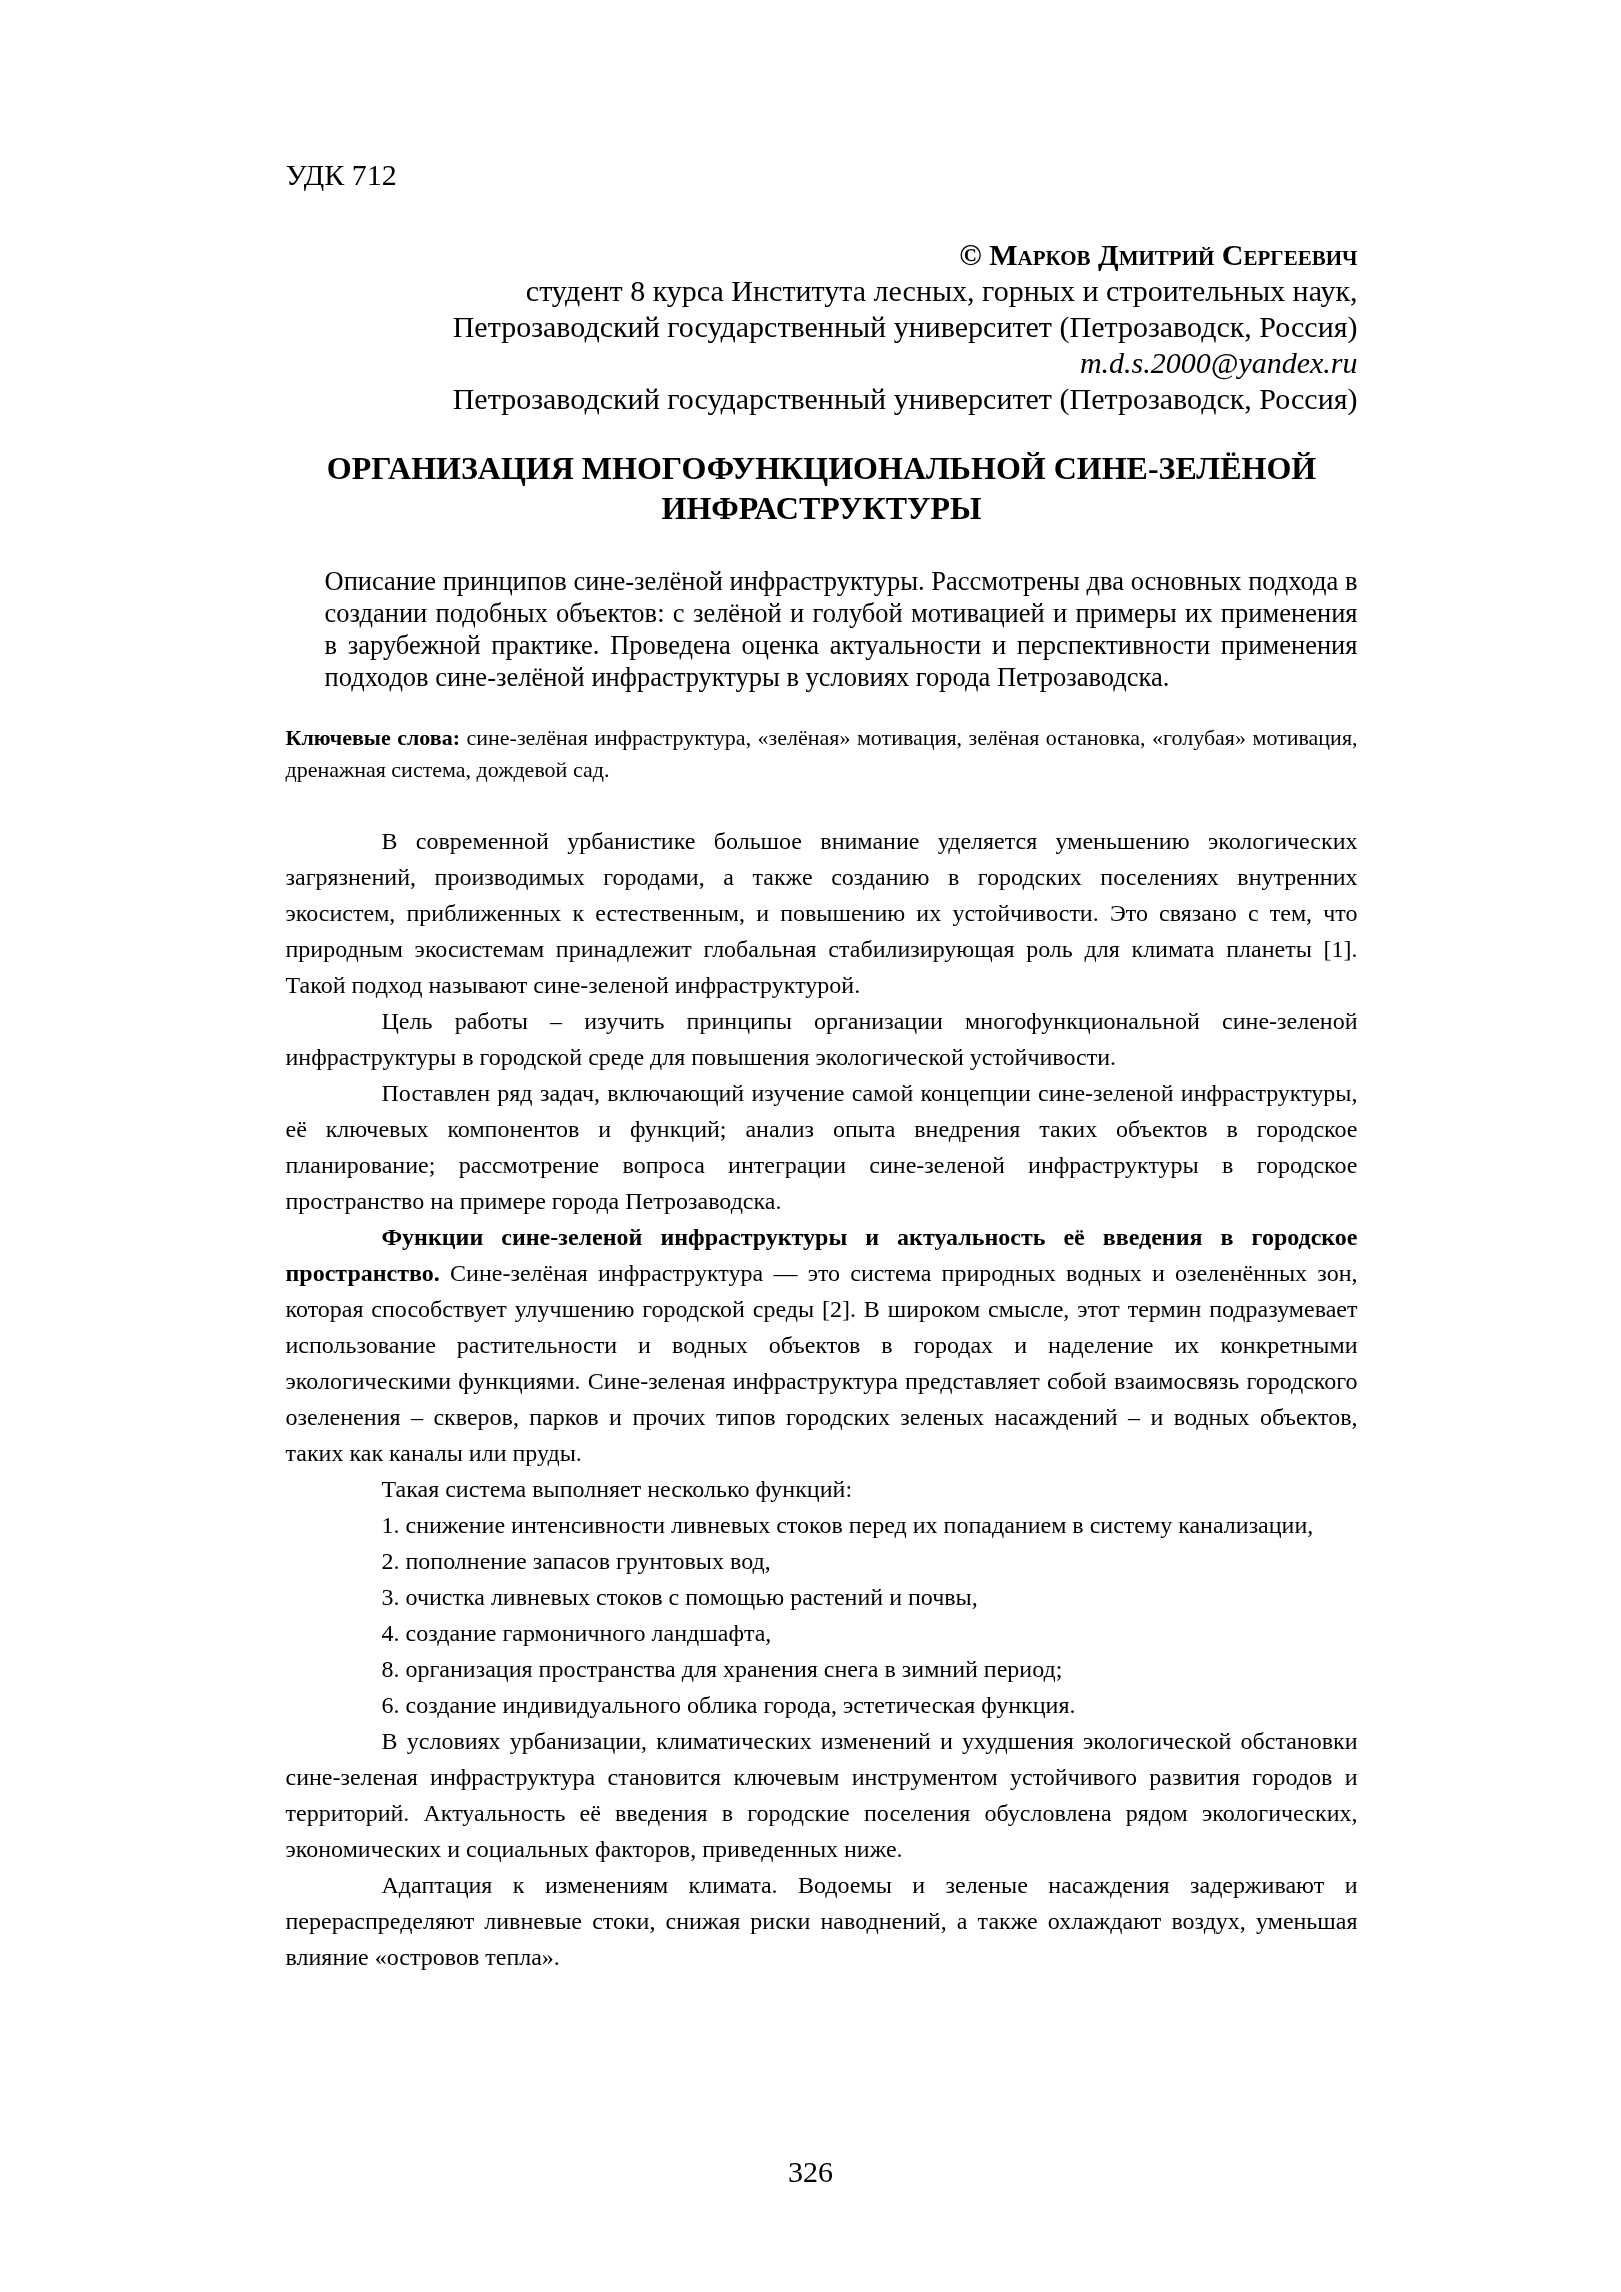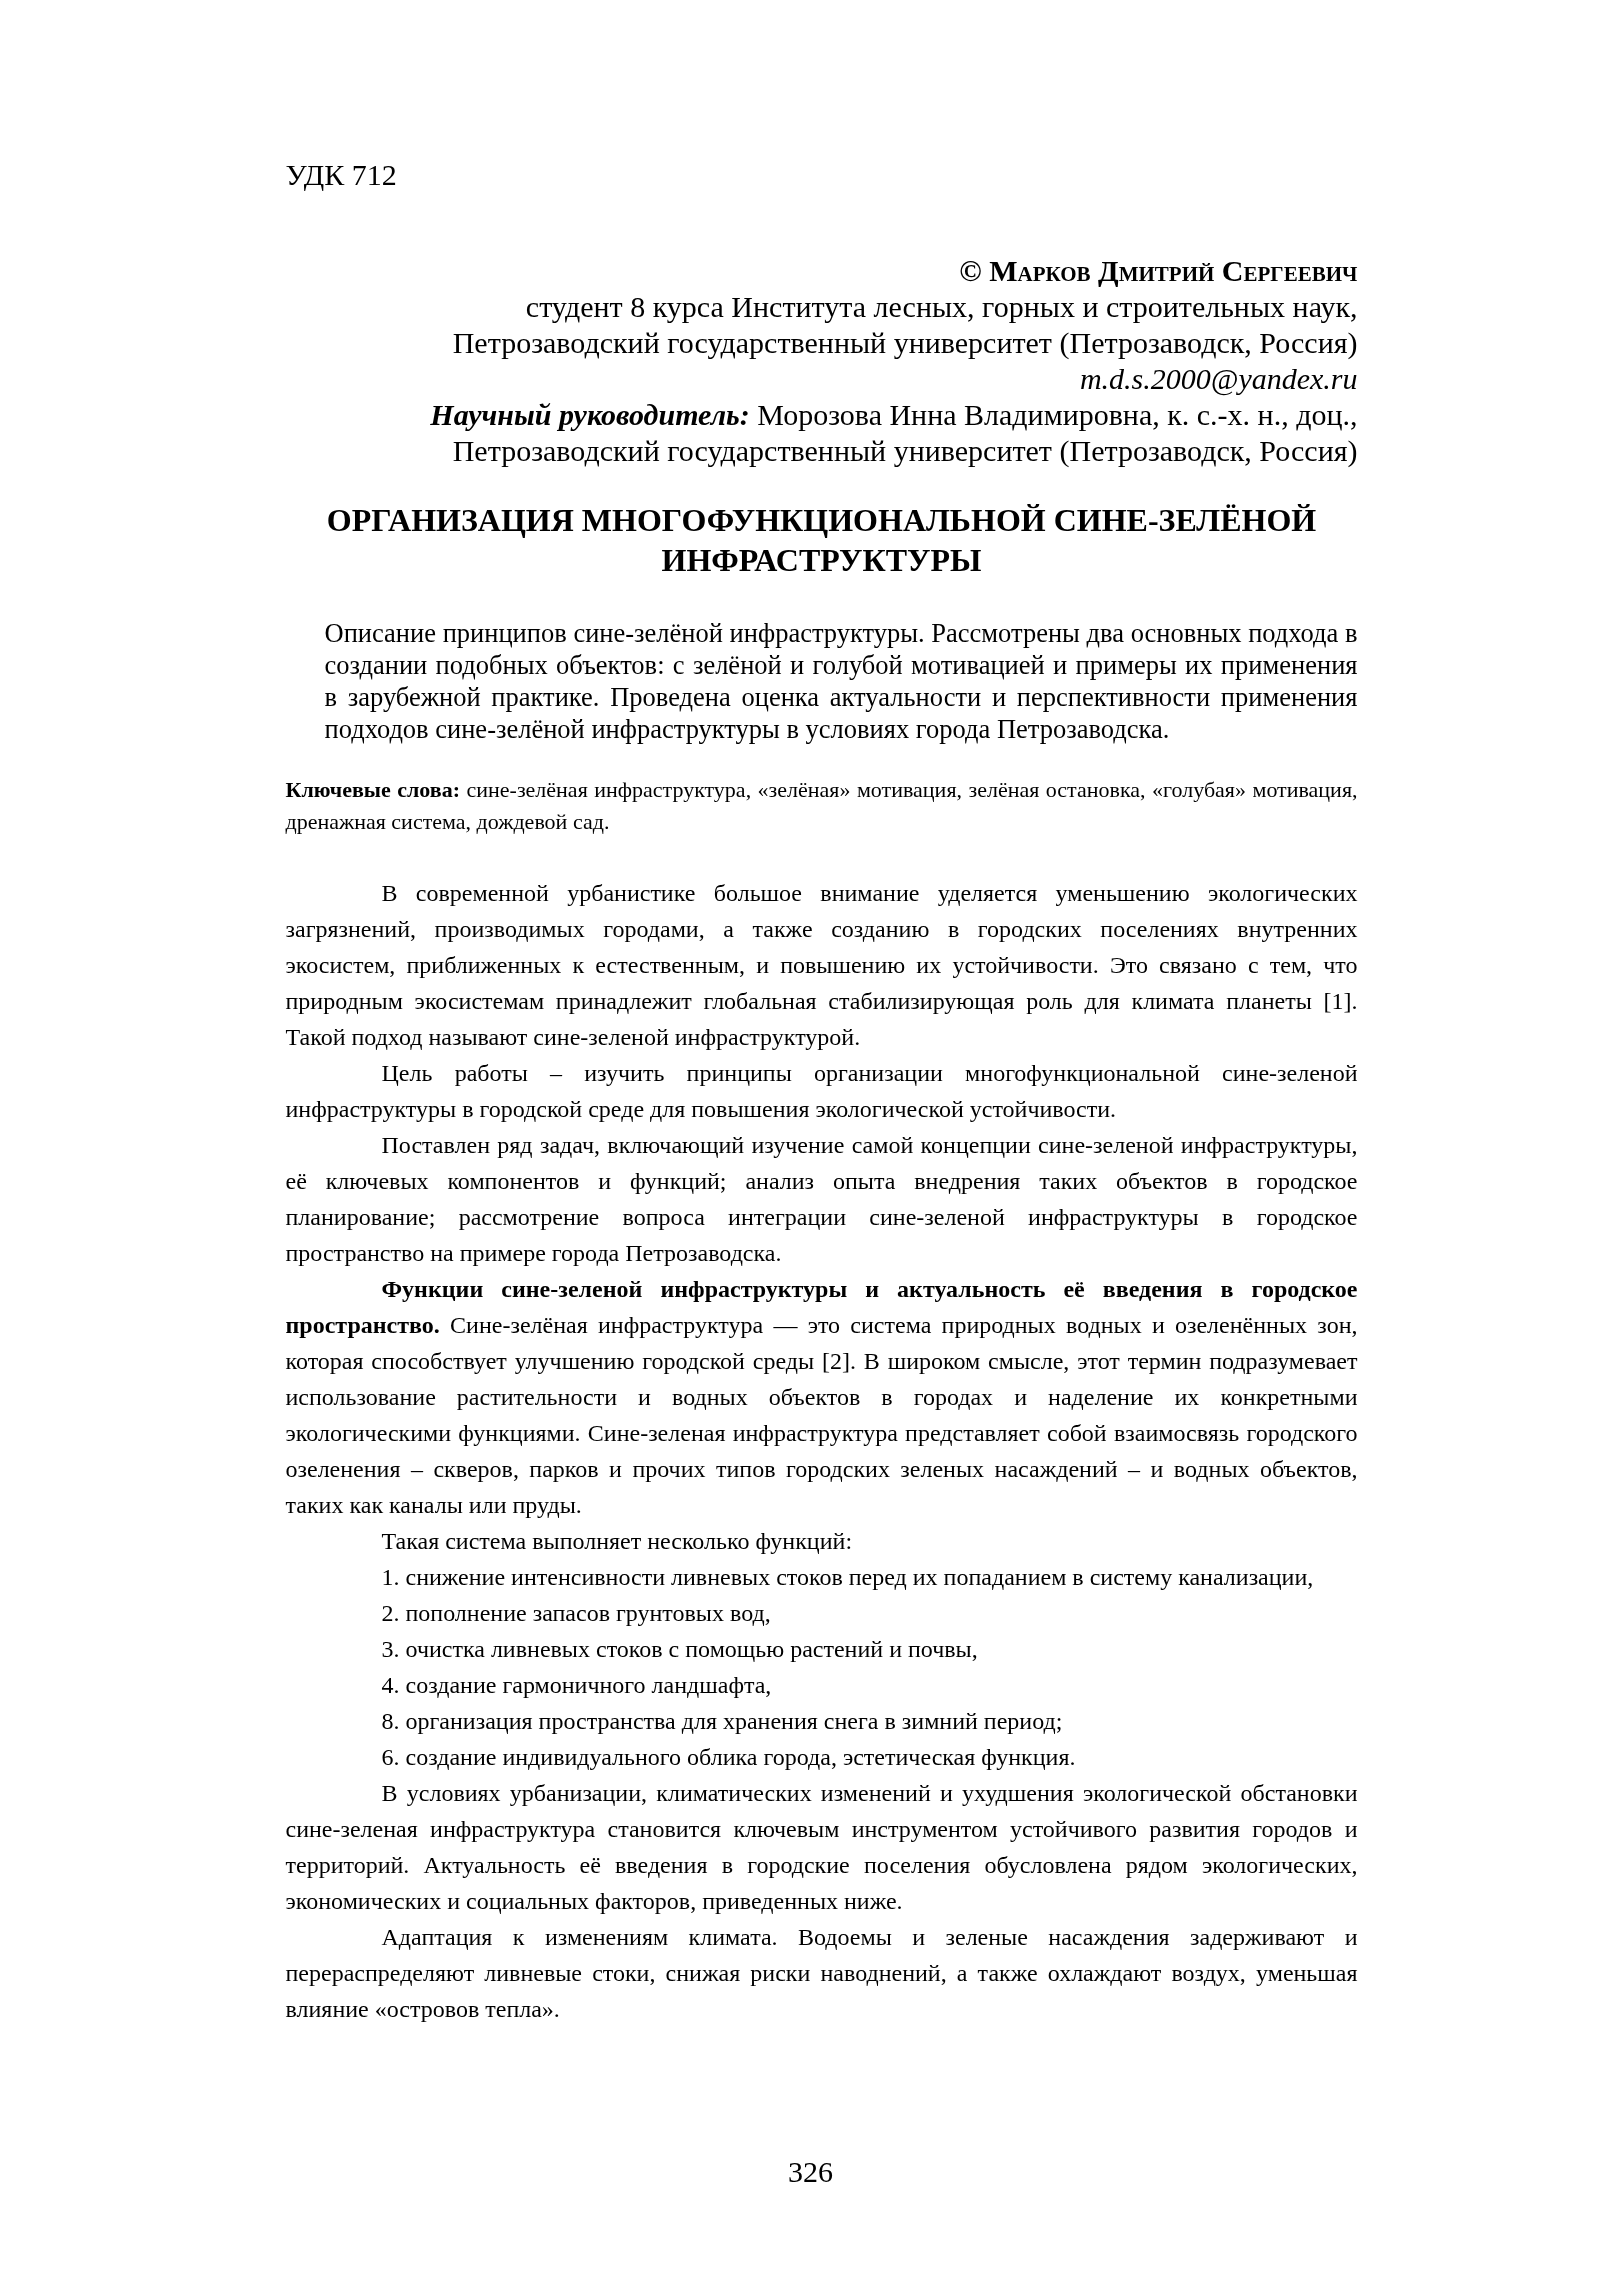--- a/index.html
+++ b/index.html
@@ -18,21 +18,21 @@
     box-sizing: border-box;
     padding: 157px 135px 0 157px;
     overflow: hidden;
   }
   .udc {
     font-size: 30px;
     line-height: 35px;
     text-align: left;
   }
   .byline {
-    margin-top: 61px;
+    margin-top: 45px;
     text-align: right;
     font-size: 30px;
     line-height: 36px;
   }
   .byline .author {
     font-weight: bold;
     font-variant: small-caps;
   }
   .byline .email {
     font-style: italic;
@@ -93,21 +93,20 @@
 
 <div class="page">
 
   <div class="udc">УДК 712</div>
 
   <div class="byline">
     <div class="author">© Марков Дмитрий Сергеевич</div>
     <div>студент 8 курса Института лесных, горных и строительных наук,</div>
     <div>Петрозаводский государственный университет (Петрозаводск, Россия)</div>
     <div class="email">m.d.s.2000@yandex.ru</div>
-    <div><span class="sup-label">Научный руководитель:</span><span> Морозова Инна Владимировна, к. с.-х. н., доц.,</span></div>
     <div>Петрозаводский государственный университет (Петрозаводск, Россия)</div>
   </div>
 
   <h1 class="article-title">ОРГАНИЗАЦИЯ МНОГОФУНКЦИОНАЛЬНОЙ СИНЕ-ЗЕЛЁНОЙ ИНФРАСТРУКТУРЫ</h1>
 
   <div class="abstract">Описание принципов сине-зелёной инфраструктуры. Рассмотрены два основных подхода в создании подобных объектов: с зелёной и голубой мотивацией и примеры их применения в зарубежной практике. Проведена оценка актуальности и перспективности применения подходов сине-зелёной инфраструктуры в условиях города Петрозаводска.</div>
 
   <div class="keywords"><span class="kw-label">Ключевые слова:</span><span> сине-зелёная инфраструктура, «зелёная» мотивация, зелёная остановка, «голубая» мотивация, дренажная система, дождевой сад.</span></div>
 
   <div class="body-text">

